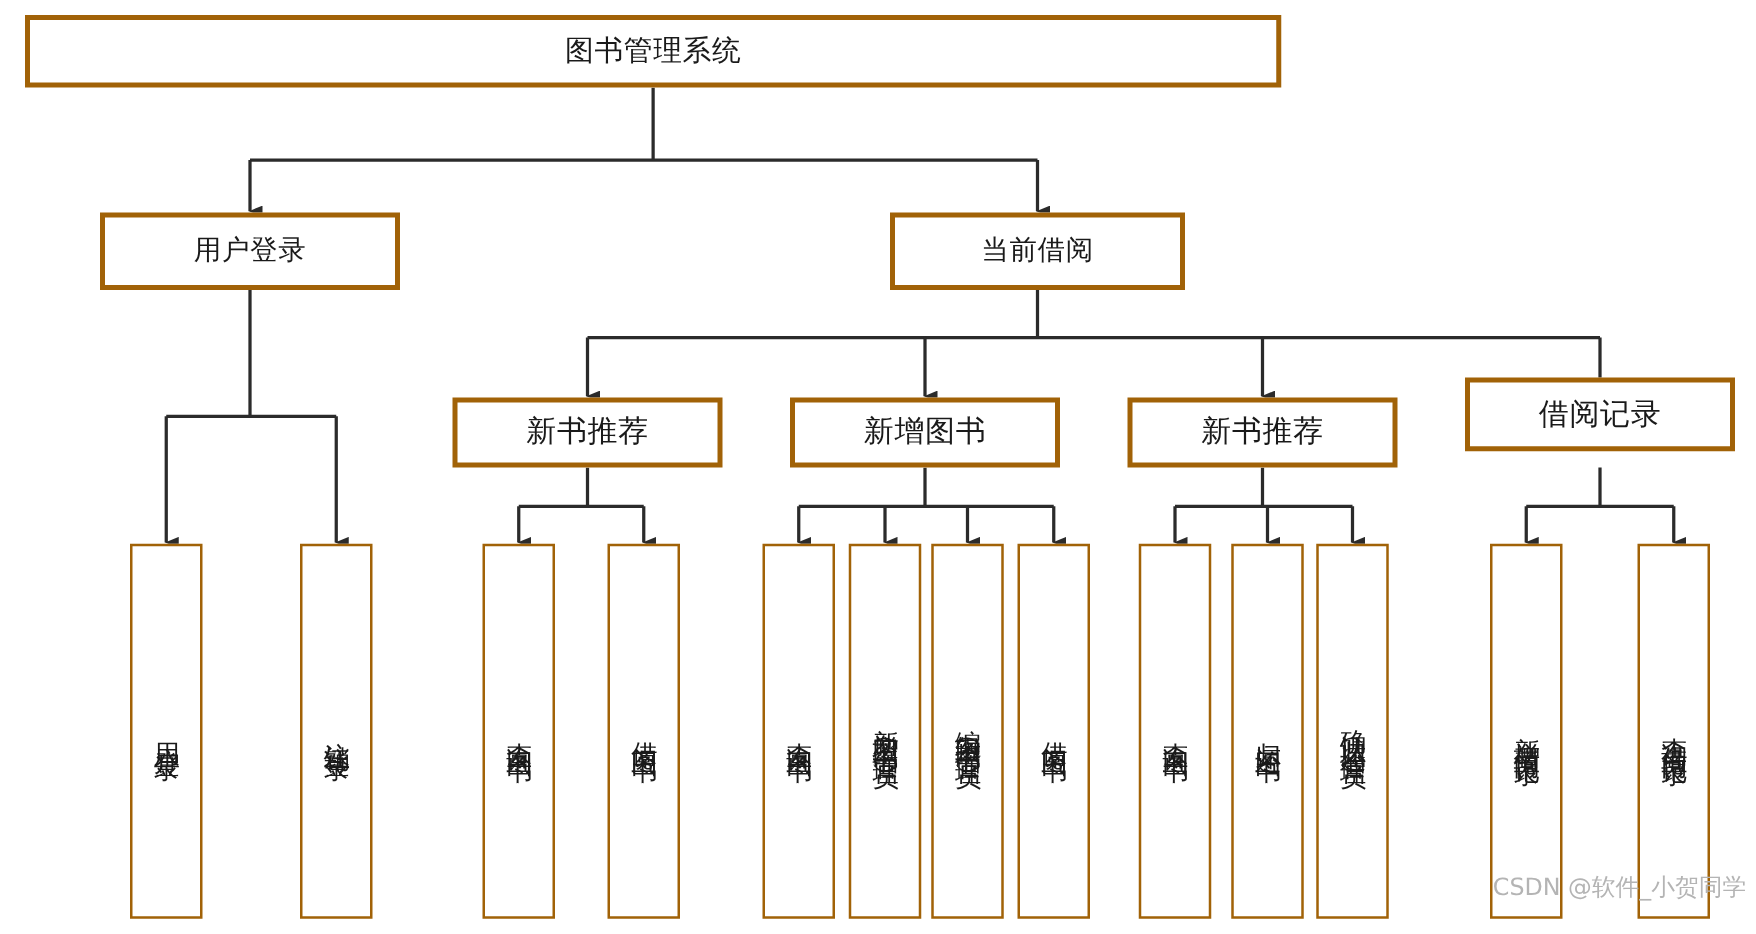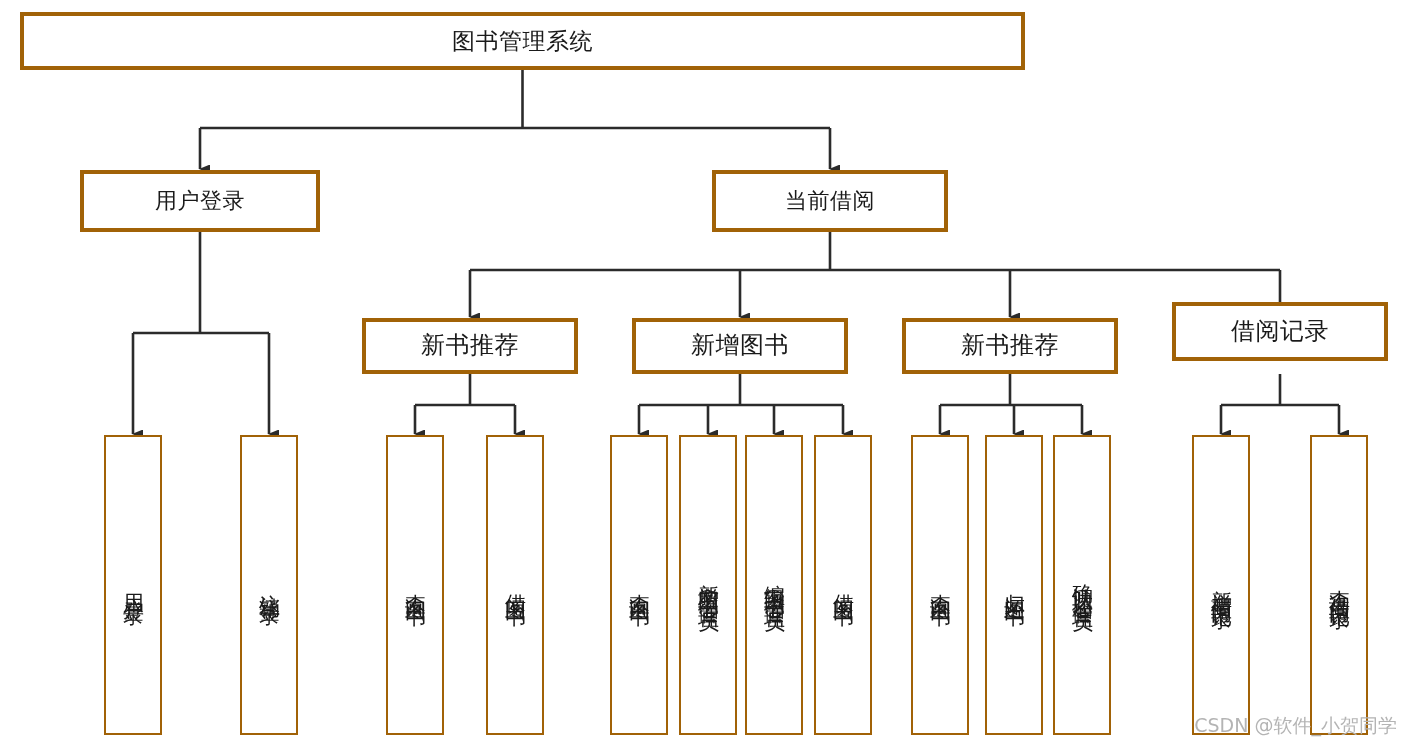--- a/index.html
+++ b/index.html
@@ -58,21 +58,21 @@
     font-size: 21px;
     writing-mode: vertical-rl;
     text-orientation: upright;
     letter-spacing: 4px;
     line-height: 1.0;
     white-space: nowrap;
   }
   .watermark {
     position: absolute;
     right: 8px;
-    bottom: 8px;
+    bottom: 24px;
     font-size: 19px;
     color: #b4b4b4;
     white-space: nowrap;
     z-index: 5;
     font-family: "DejaVu Sans", "Liberation Sans", sans-serif;
   }
 </style>
 </head>
 <body>
 

